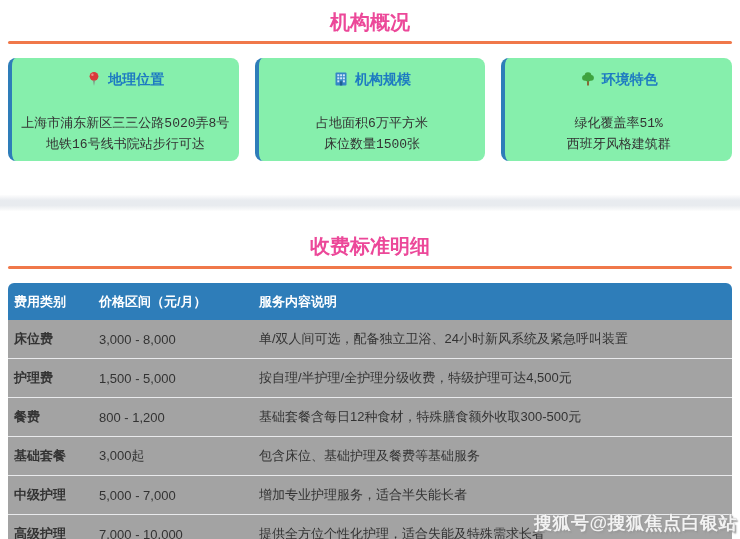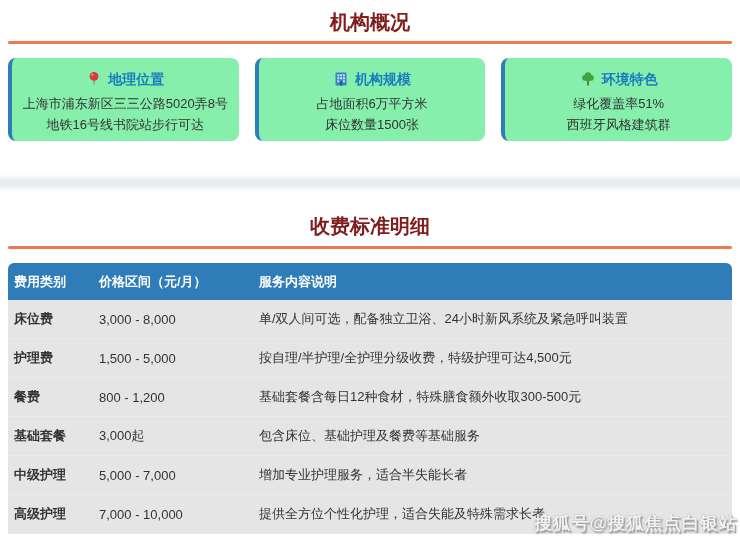--- a/index.html
+++ b/index.html
@@ -6,21 +6,21 @@
   html, body { width: 740px; height: 539px; }
   body {
     position: relative;
     background: #ffffff;
     font-family: "Liberation Sans", "DejaVu Sans", sans-serif;
     overflow: hidden;
     color: #333;
   }
   .section-title {
     text-align: center;
-    color: #7f1d1d;
+    color: #ec4899;
     font-size: 20px;
     line-height: 24px;
     font-weight: bold;
   }
   .title-1 { padding-top: 10px; }
   .title-2 { padding-top: 23px; }
   .divider-orange {
     height: 3px;
     background: #f0784a;
     border-radius: 2px;
@@ -46,21 +46,21 @@
     display: flex;
     align-items: center;
     justify-content: center;
     gap: 6px;
     color: #1d7ac2;
     font-size: 14px;
     font-weight: bold;
     line-height: 20px;
   }
   .card-title svg { width: 16px; height: 16px; display: block; }
-  .card-body { margin-top: 4px; }
+  .card-body { margin-top: 24px; font-family: Liberation Mono, monospace; }
   .card-line {
     font-size: 13px;
     line-height: 21px;
     color: #333;
   }
 
   
   .section-gap {
     height: 16px;
     margin-top: 34px;
@@ -79,21 +79,21 @@
     font-size: 13px;
     font-weight: bold;
   }
   .t-row {
     display: flex;
     align-items: center;
     height: 38px;
     border-bottom: 1px solid #e9eaec;
     font-size: 13px;
     color: #333;
-    background: #e5e5e5;
+    background: #a3a3a3;
   }
   .c1 { flex: 0 0 85px; padding-left: 6px; }
   .c2 { flex: 0 0 160px; }
   .c3 { flex: 1; padding-right: 0; }
   .t-row .c1 { font-weight: bold; }
 
   
   .watermark {
     position: absolute;
     right: 3px;

